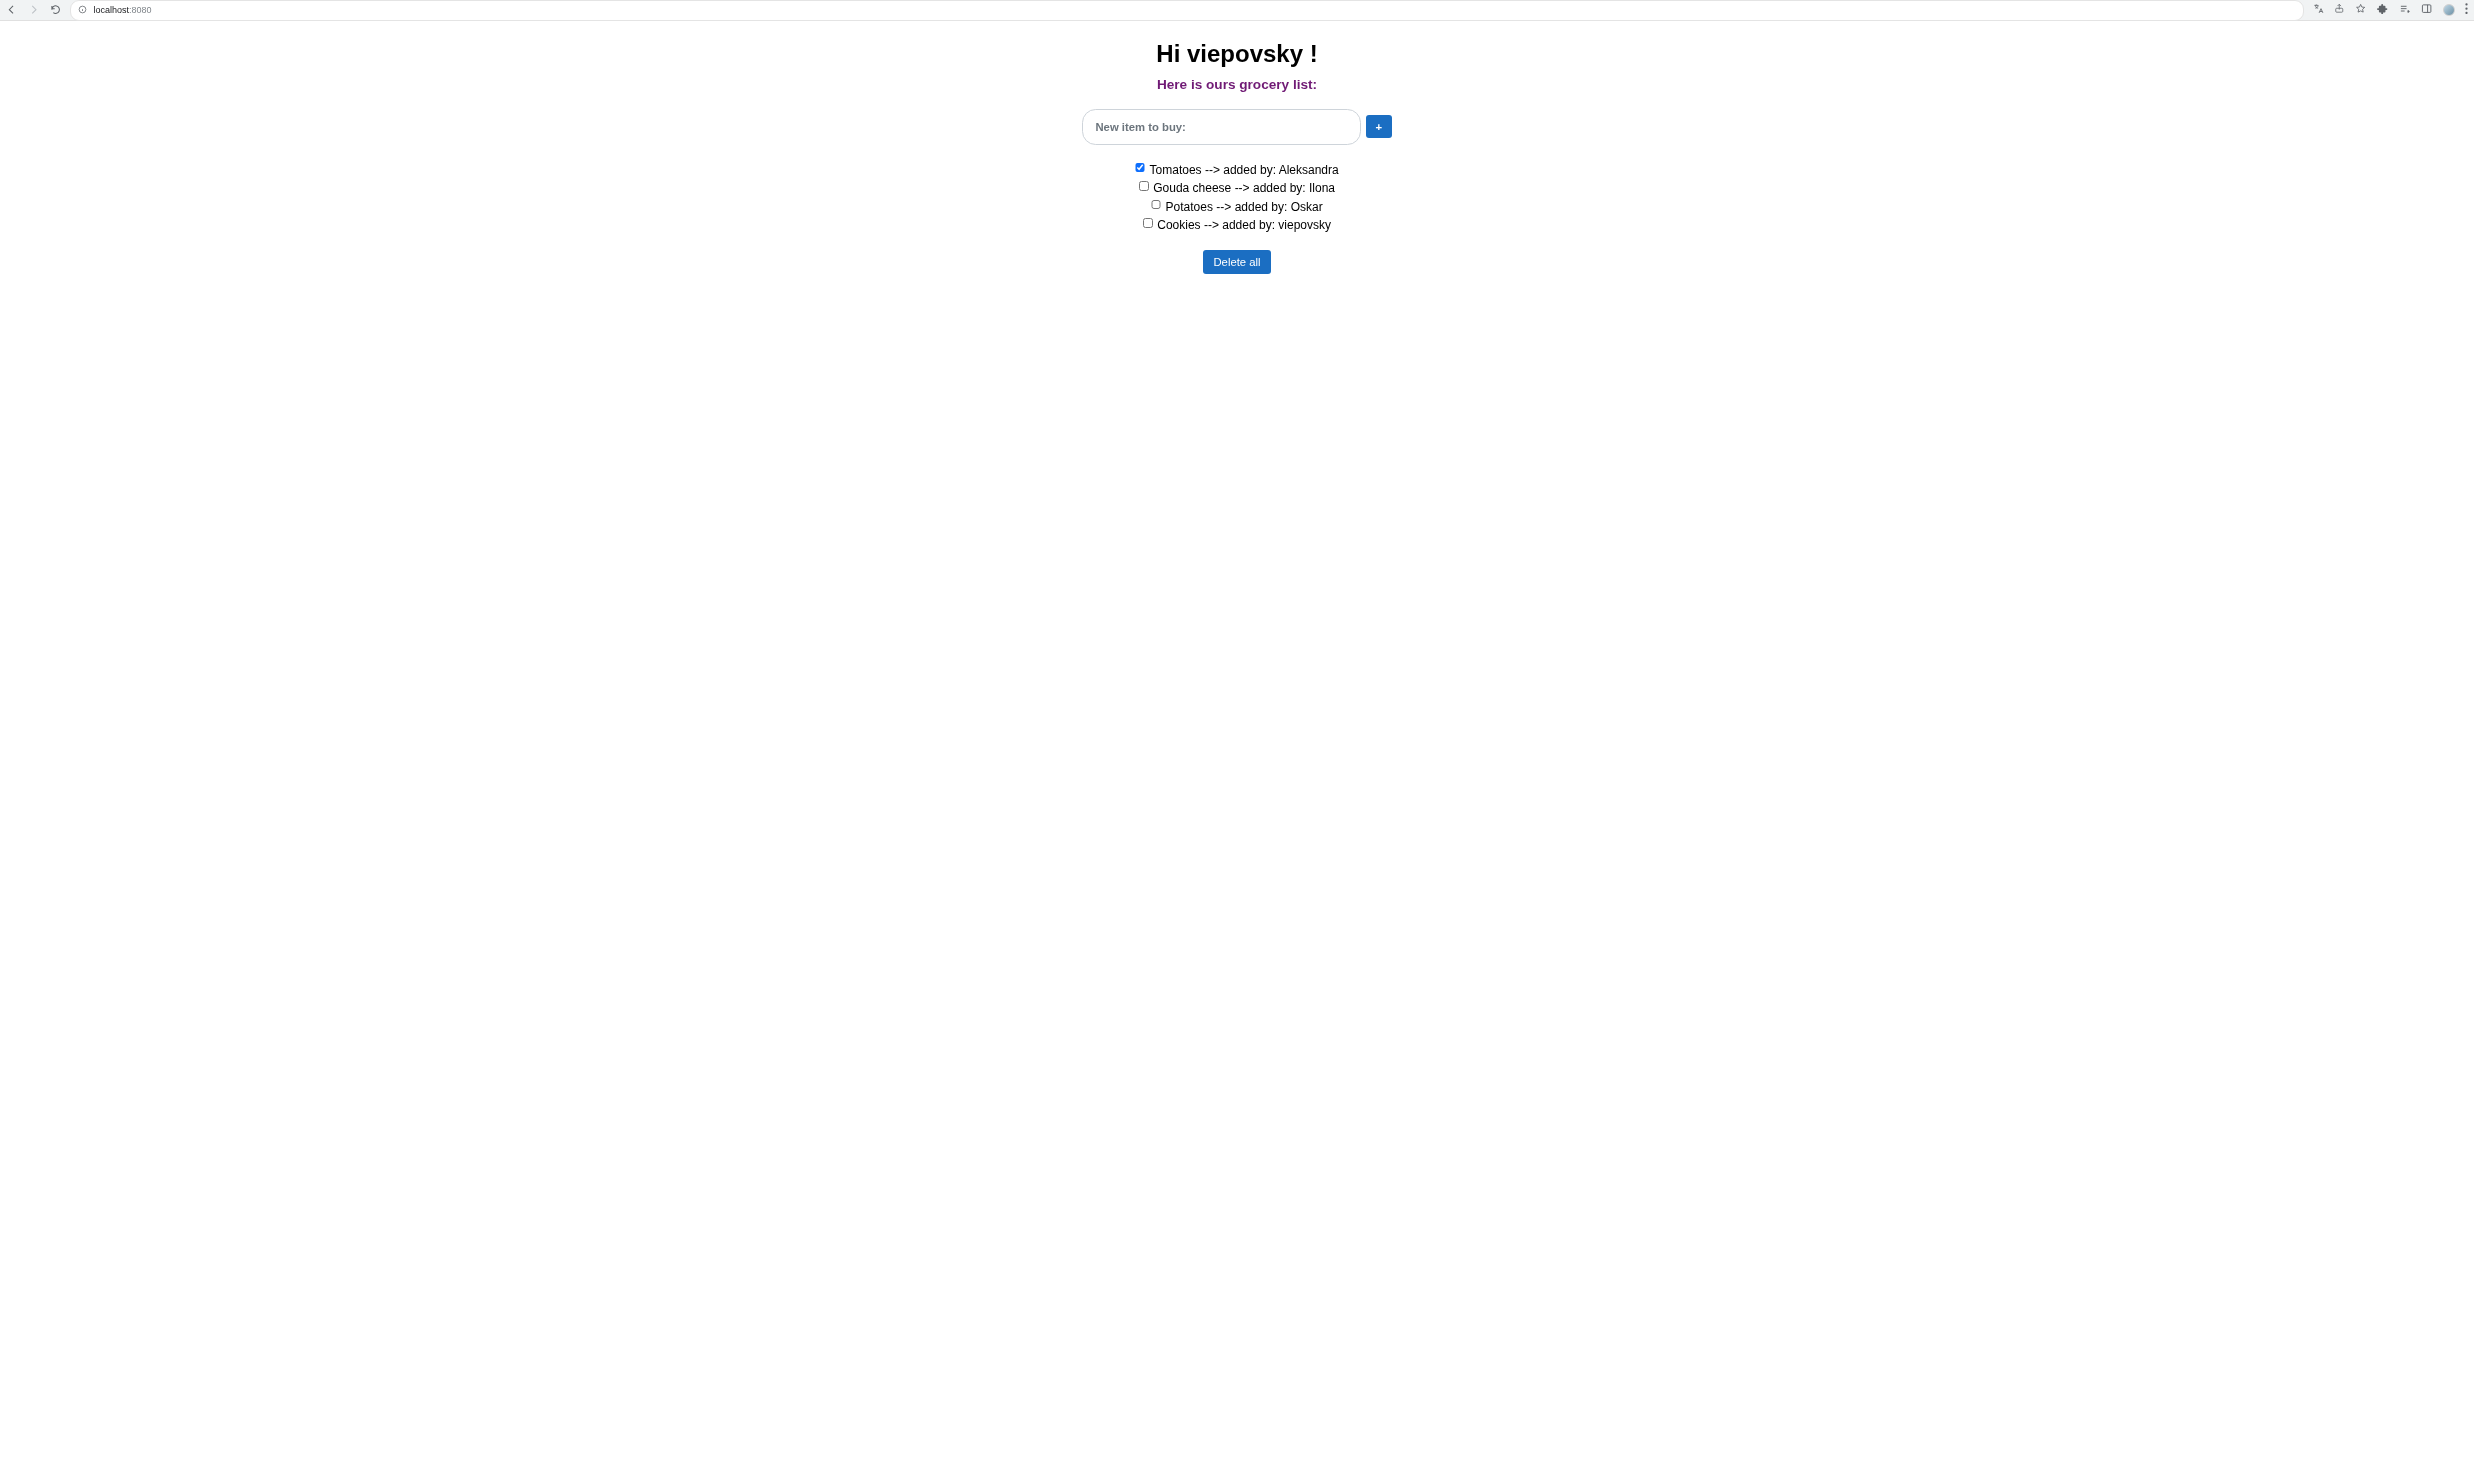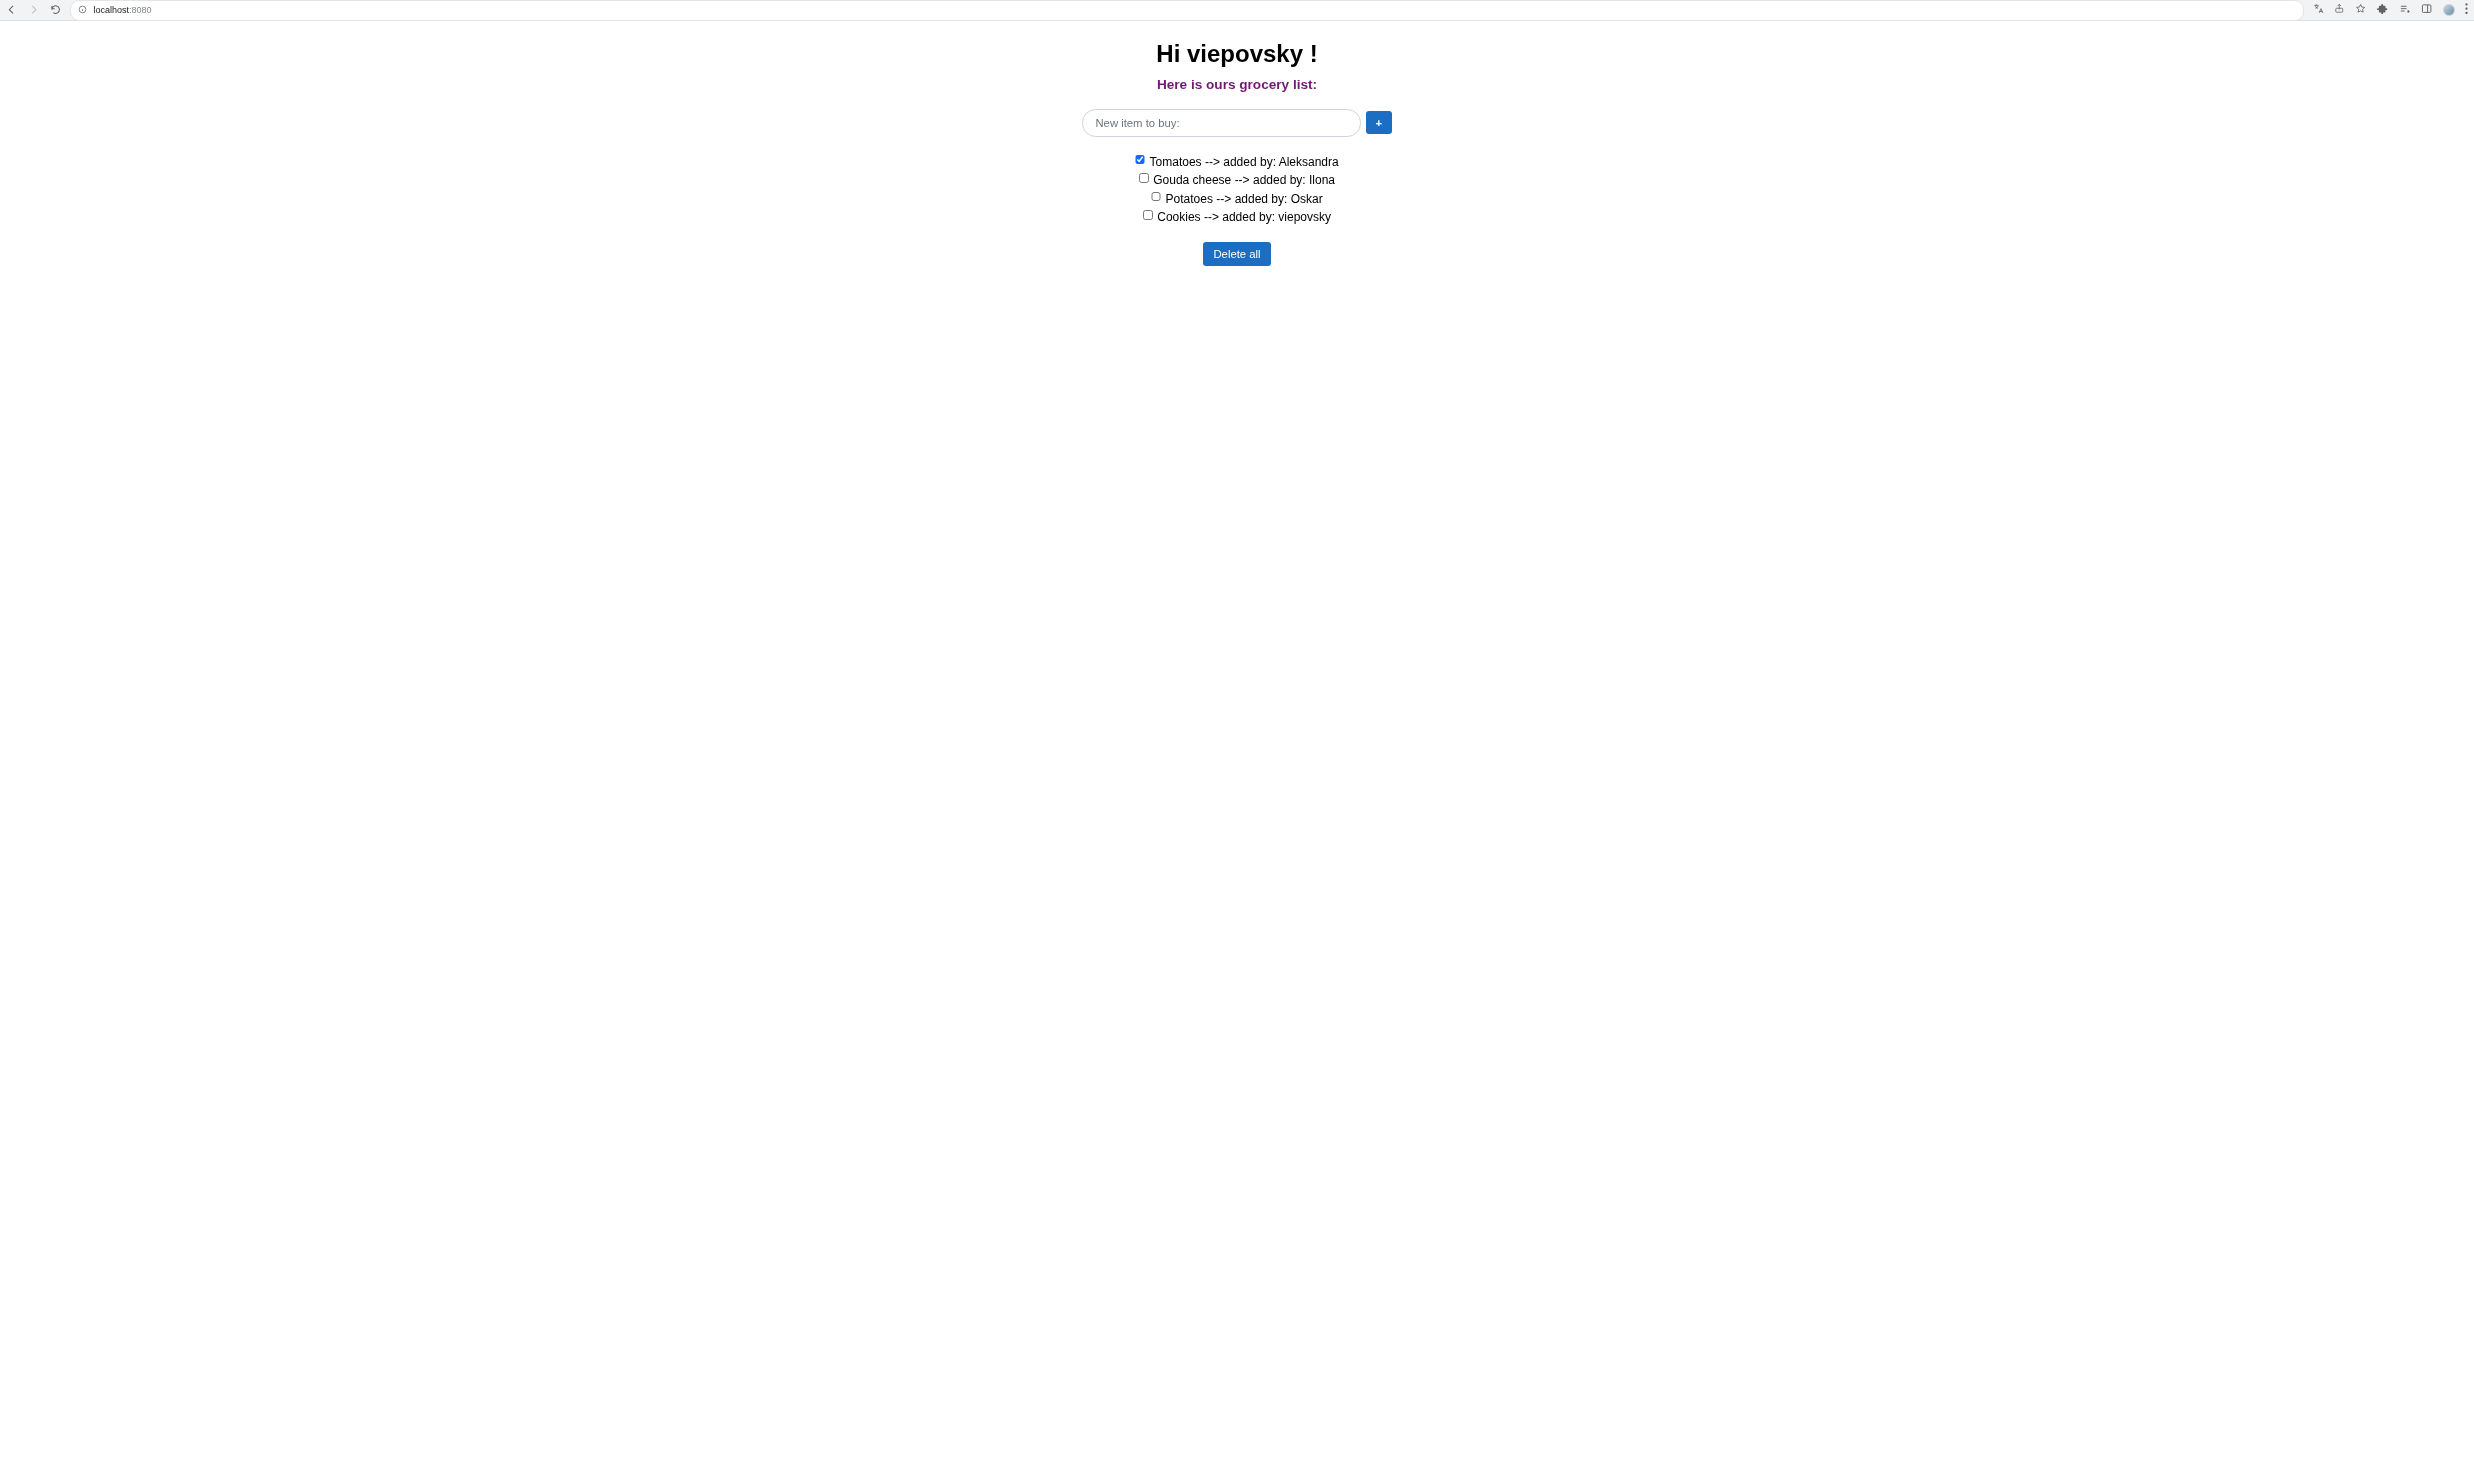--- a/index.html
+++ b/index.html
@@ -70,27 +70,28 @@
       margin-bottom: 16.6px;
     }
     .input-row {
       display: flex;
       align-items: center;
       gap: 4.5px;
       margin-bottom: 18px;
     }
     .text-input {
       width: 279px;
-      height: 28px;
+      height: 36px;
       border: 0.8px solid #ced4da;
       border-radius: 13.6px;
       padding: 0 12px;
       font-size: 11.3px;
       color: #212529;
       outline: none;
+      font-weight: bold;
     }
     .text-input::placeholder { color: #6c757d; }
     .btn-primary {
       background: #1b6ec2;
       color: #fff;
       border: none;
       border-radius: 3px;
       font-size: 11.3px;
       cursor: pointer;
       display: inline-flex;

